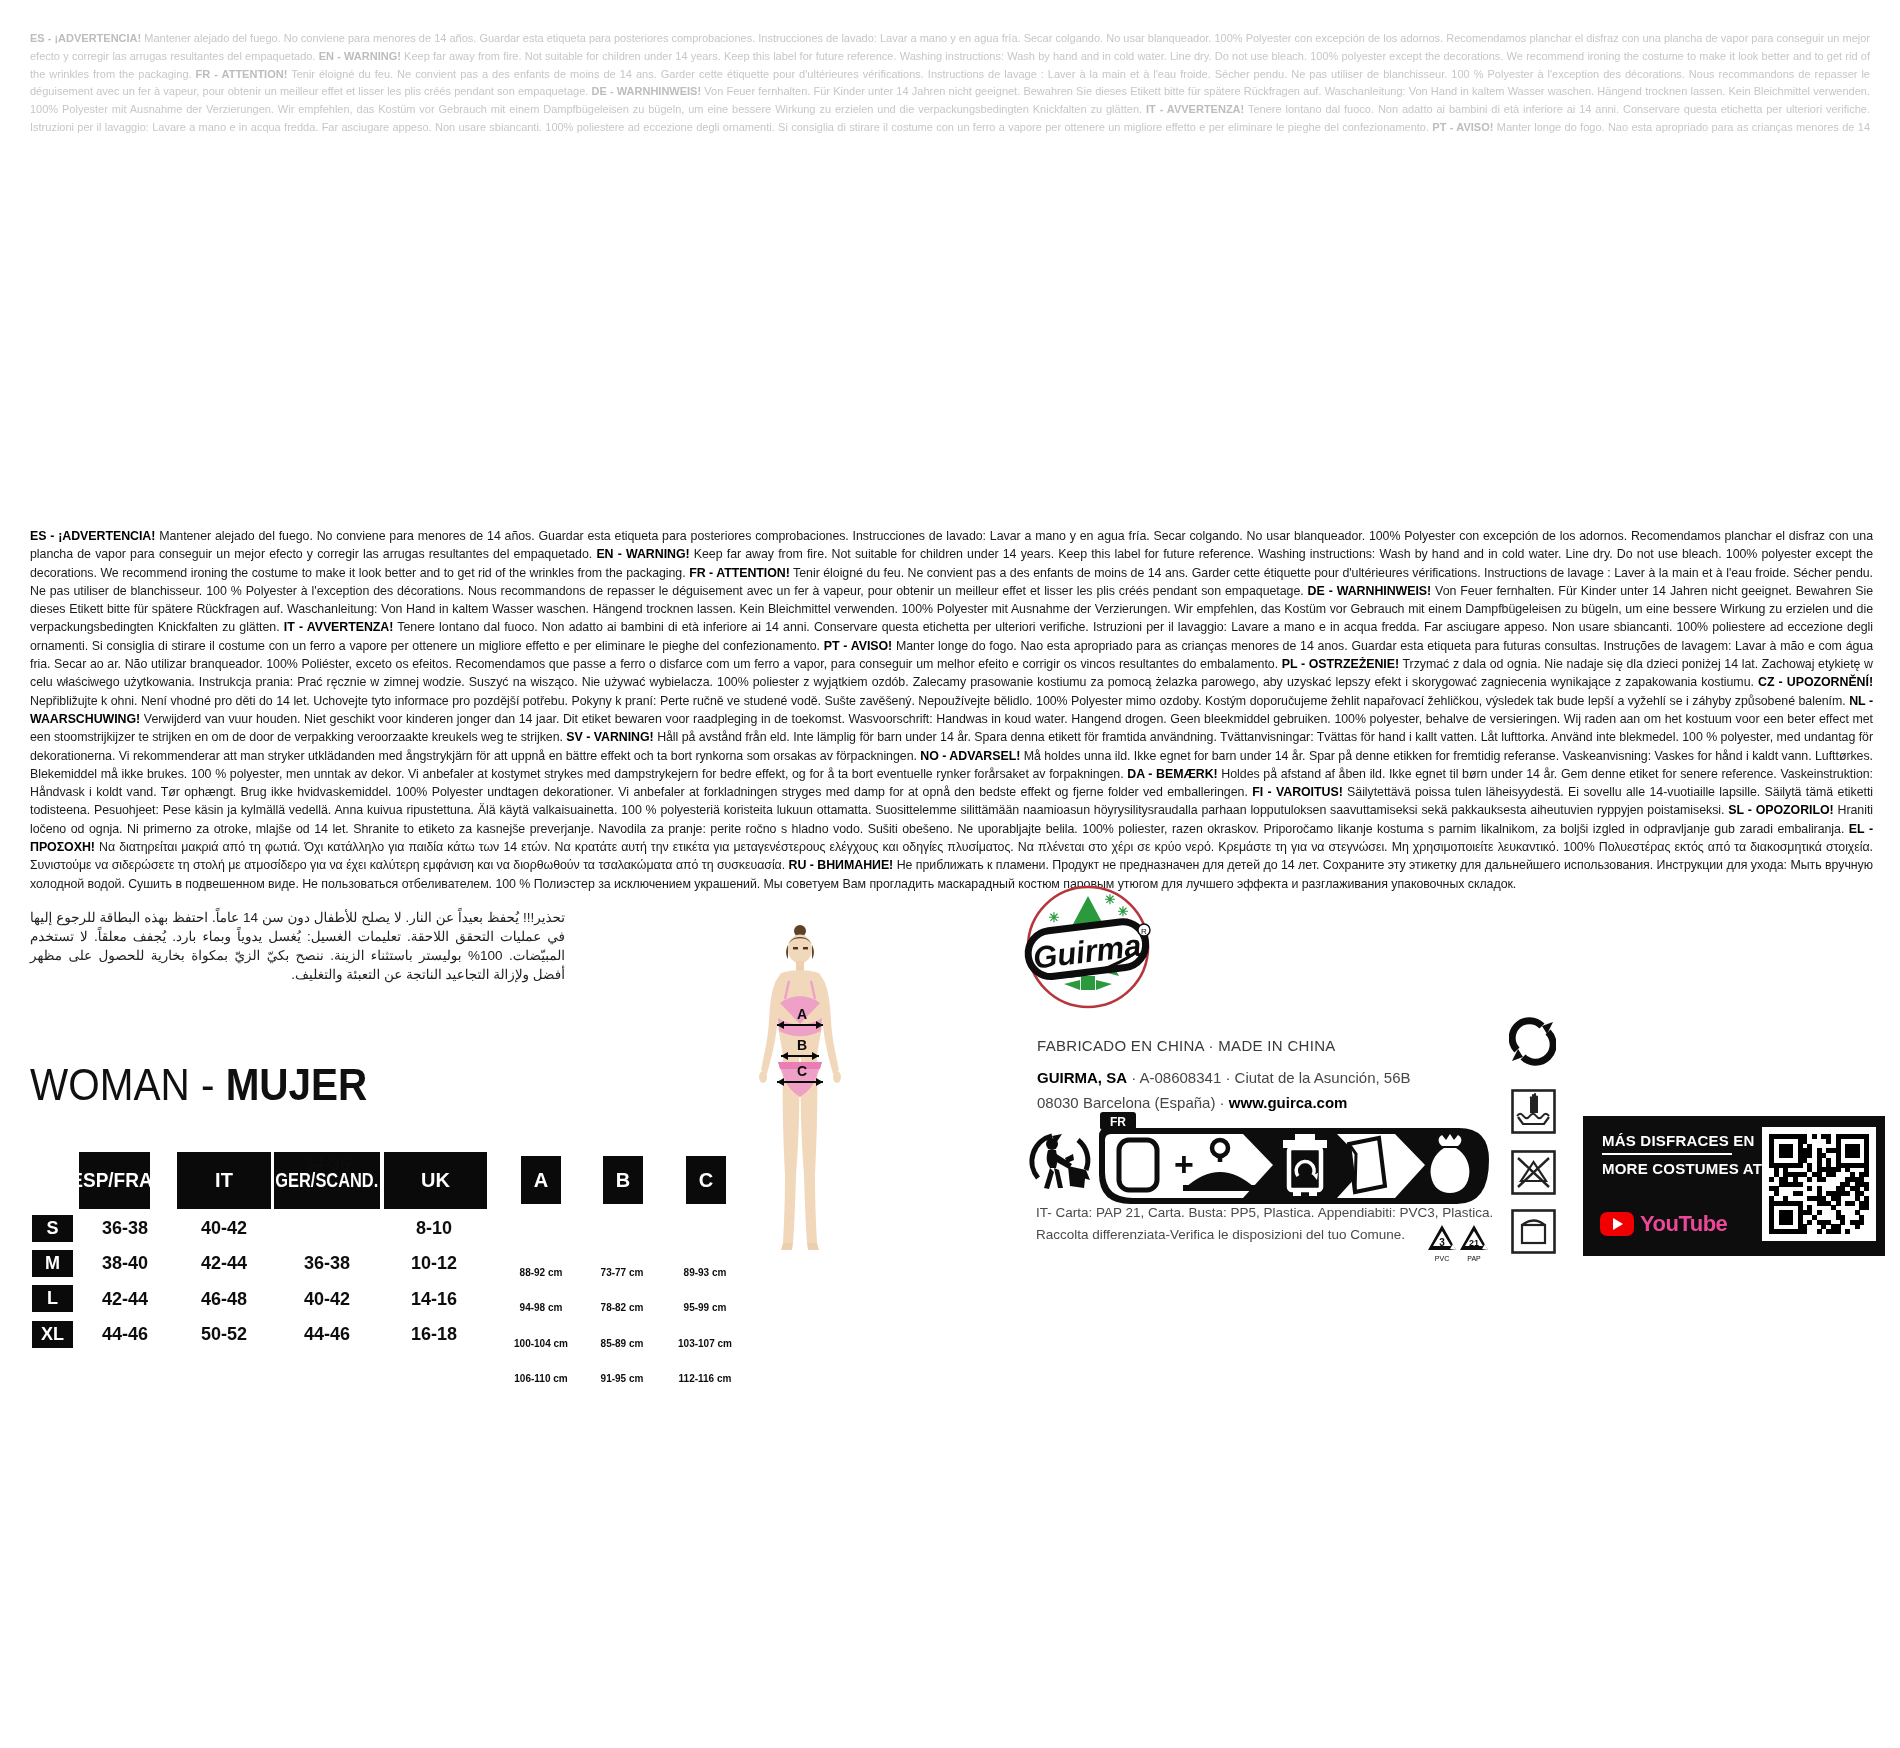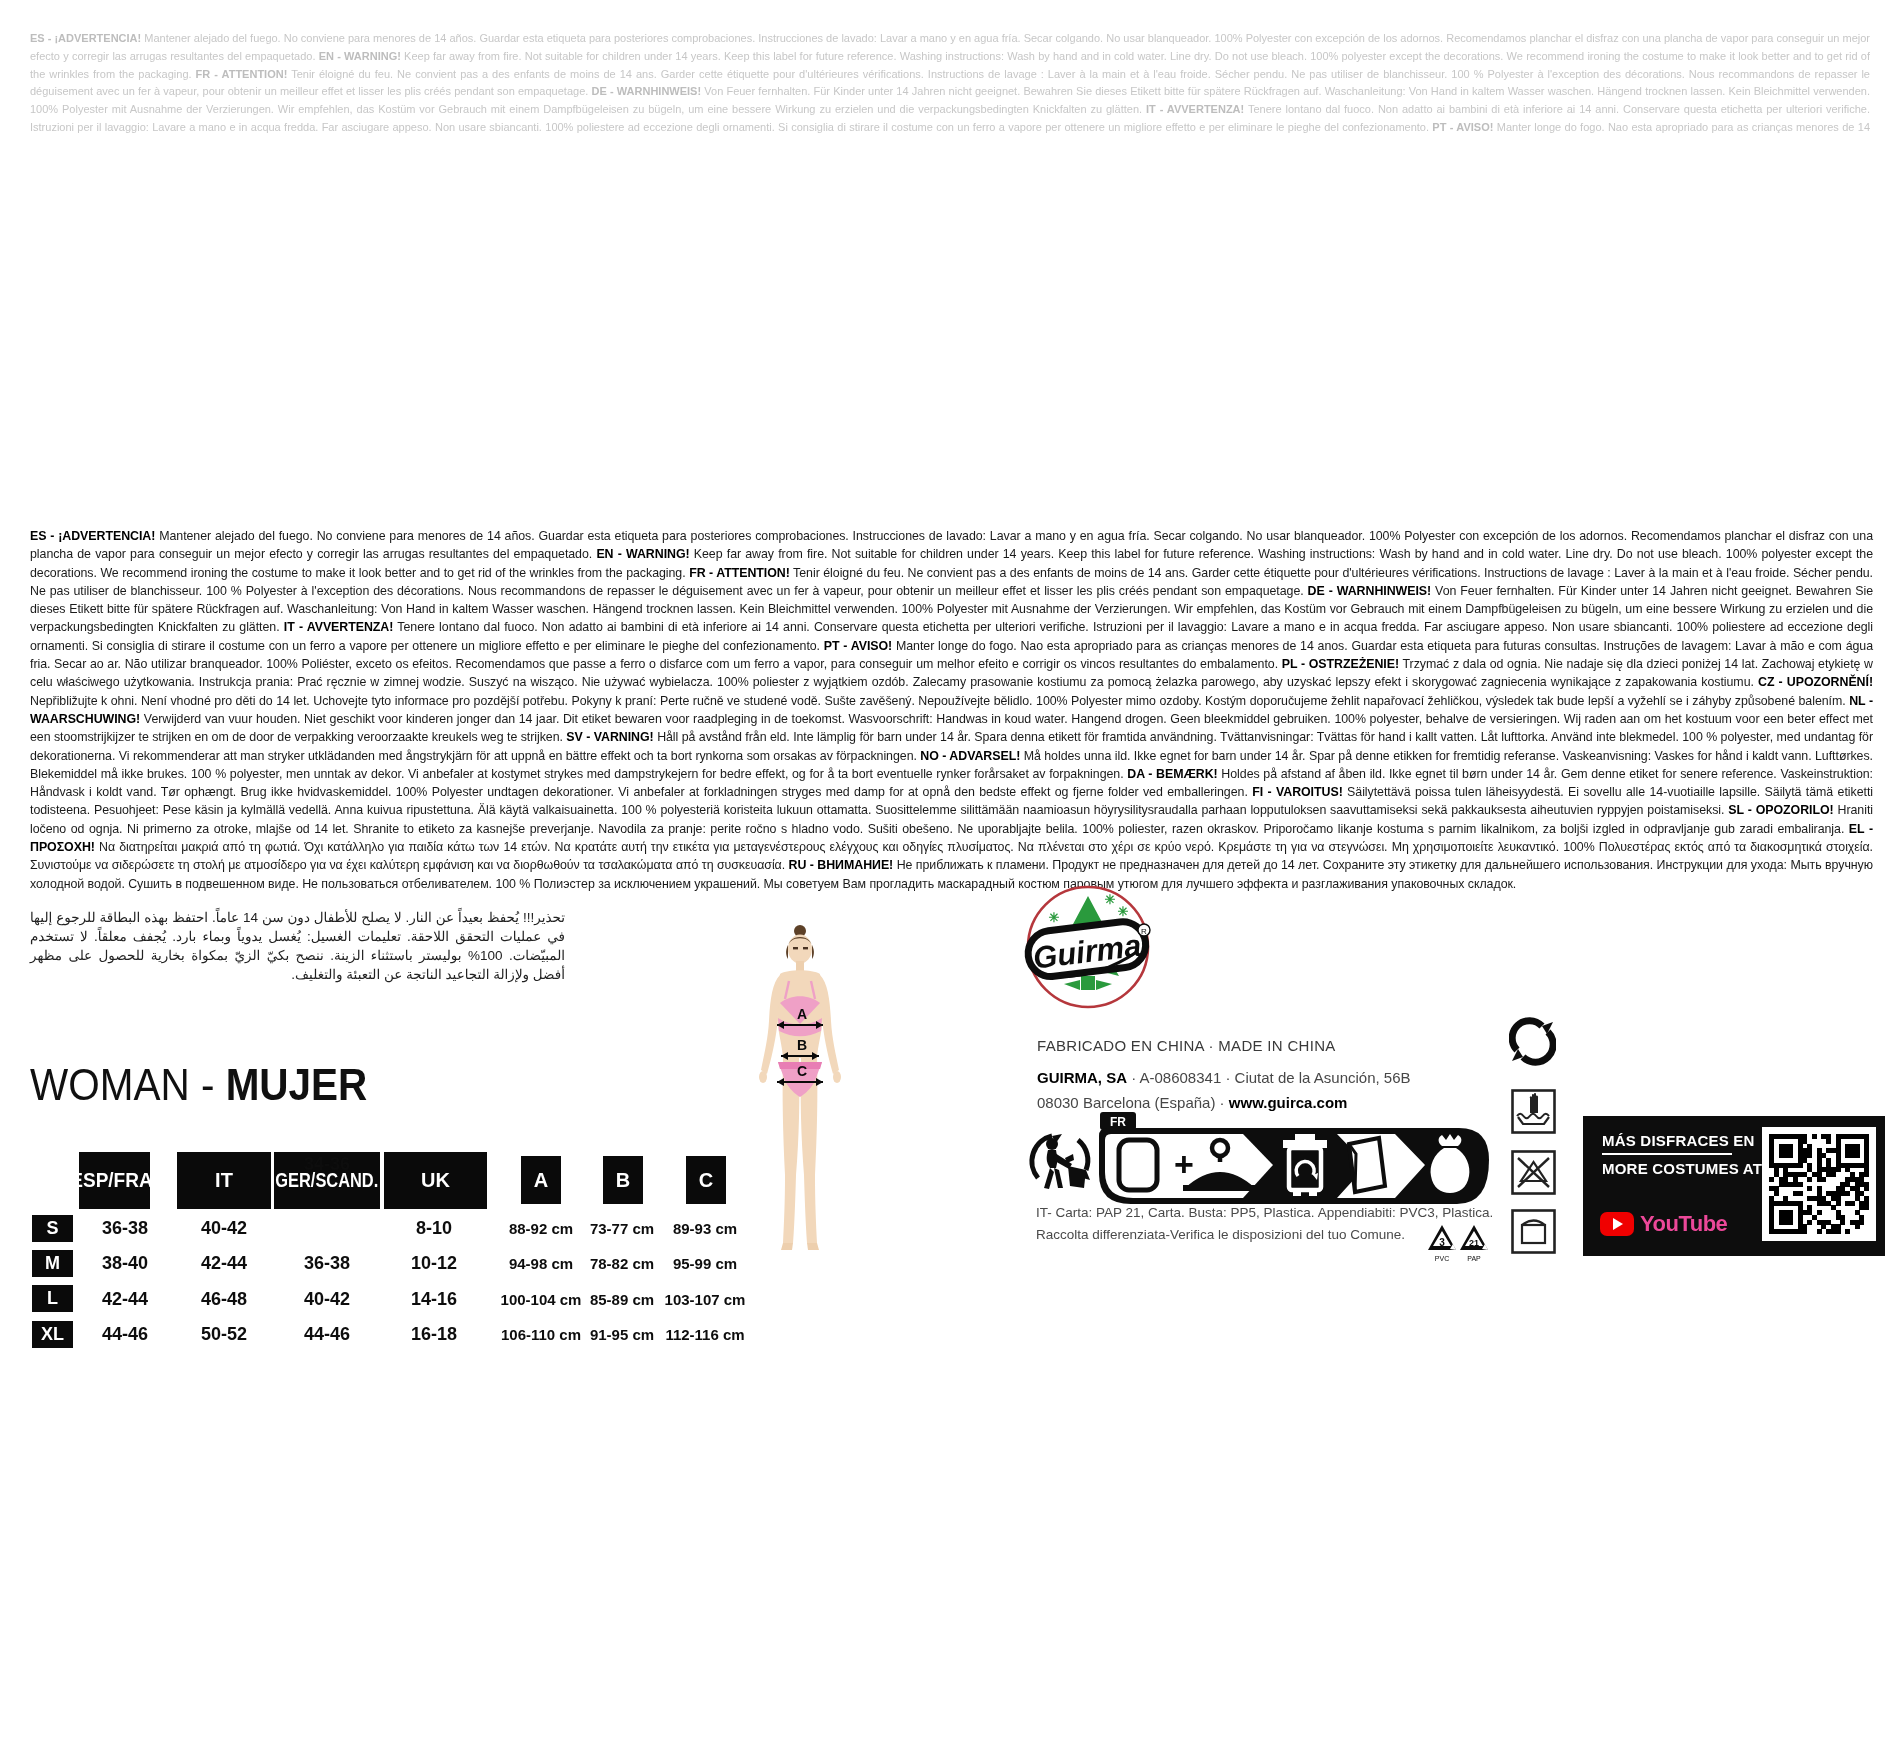--- a/index.html
+++ b/index.html
@@ -43,21 +43,21 @@
   
   #size-title{left:30px;top:1060px;font-size:44px;color:#101010;transform:scaleX(.92);transform-origin:left top;white-space:nowrap;}
   #size-title .t-normal{font-weight:400;}
   #size-title .t-bold{font-weight:700;}
   .th-box{position:absolute;background:#0a0a0a;color:#fff;display:flex;align-items:center;justify-content:center;font-weight:700;}
   .th-wide{height:57px;top:1152px;font-size:20px;}
   .th-sq{height:48px;top:1156px;font-size:20px;}
   .row-label{position:absolute;background:#0a0a0a;color:#fff;width:41px;height:27px;left:32px;display:flex;align-items:center;justify-content:center;font-weight:700;font-size:18px;}
   .cell{position:absolute;transform:translate(-50%,-50%);font-weight:700;color:#0d0d0d;white-space:nowrap;}
   .cell.size-val{font-size:18px;}
-  .cell.cm-val{font-size:15px;}
+  .cell.cm-val{font-size:10px;margin-top:44px;}
   .condense{display:inline-block;transform:scaleX(.82);}
   .condense95{display:inline-block;transform:scaleX(.95);}
 
   
   #promo-banner{left:1583px;top:1116px;width:302px;height:140px;background:#0d0d0d;}
   #promo-line1,#promo-line2{position:absolute;left:19px;color:#fff;font-weight:700;font-size:15.5px;letter-spacing:.2px;white-space:nowrap;transform:scaleX(.97);transform-origin:left top;}
   #promo-line1{top:16px;}
   #promo-line2{top:44px;}
   #promo-divider{position:absolute;left:19px;top:37px;width:130px;height:2px;background:#fff;}
   #youtube-lockup{position:absolute;left:17px;top:95px;display:flex;align-items:center;gap:6px;}

